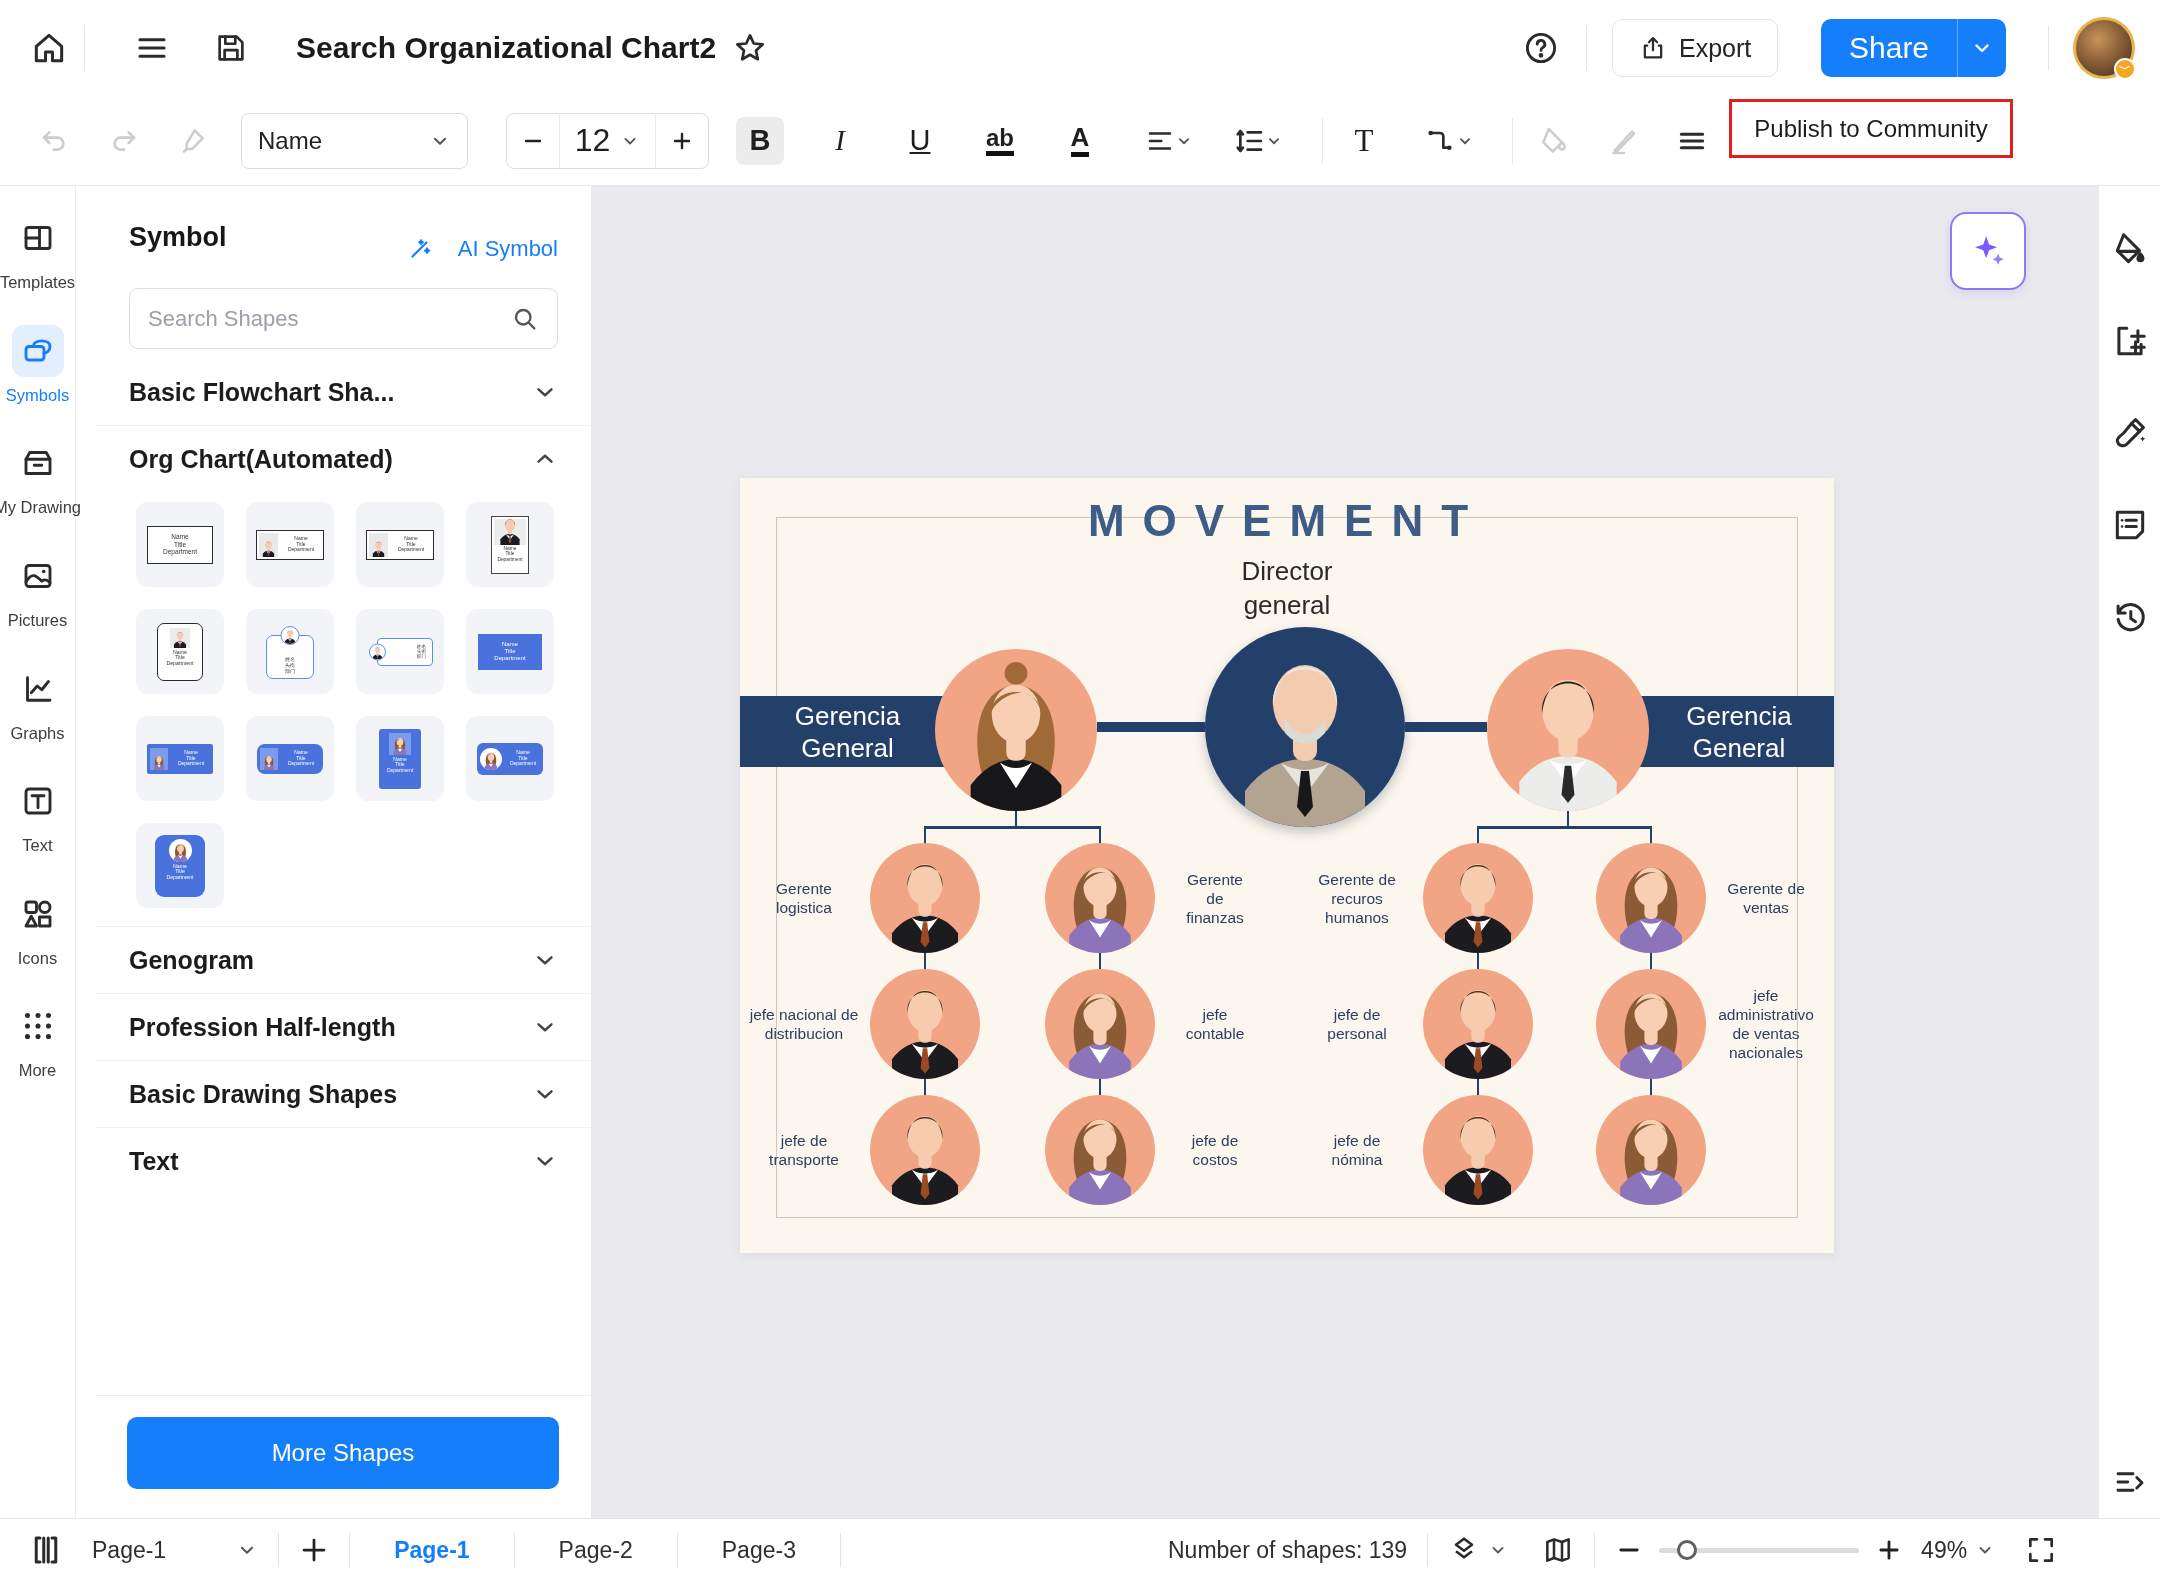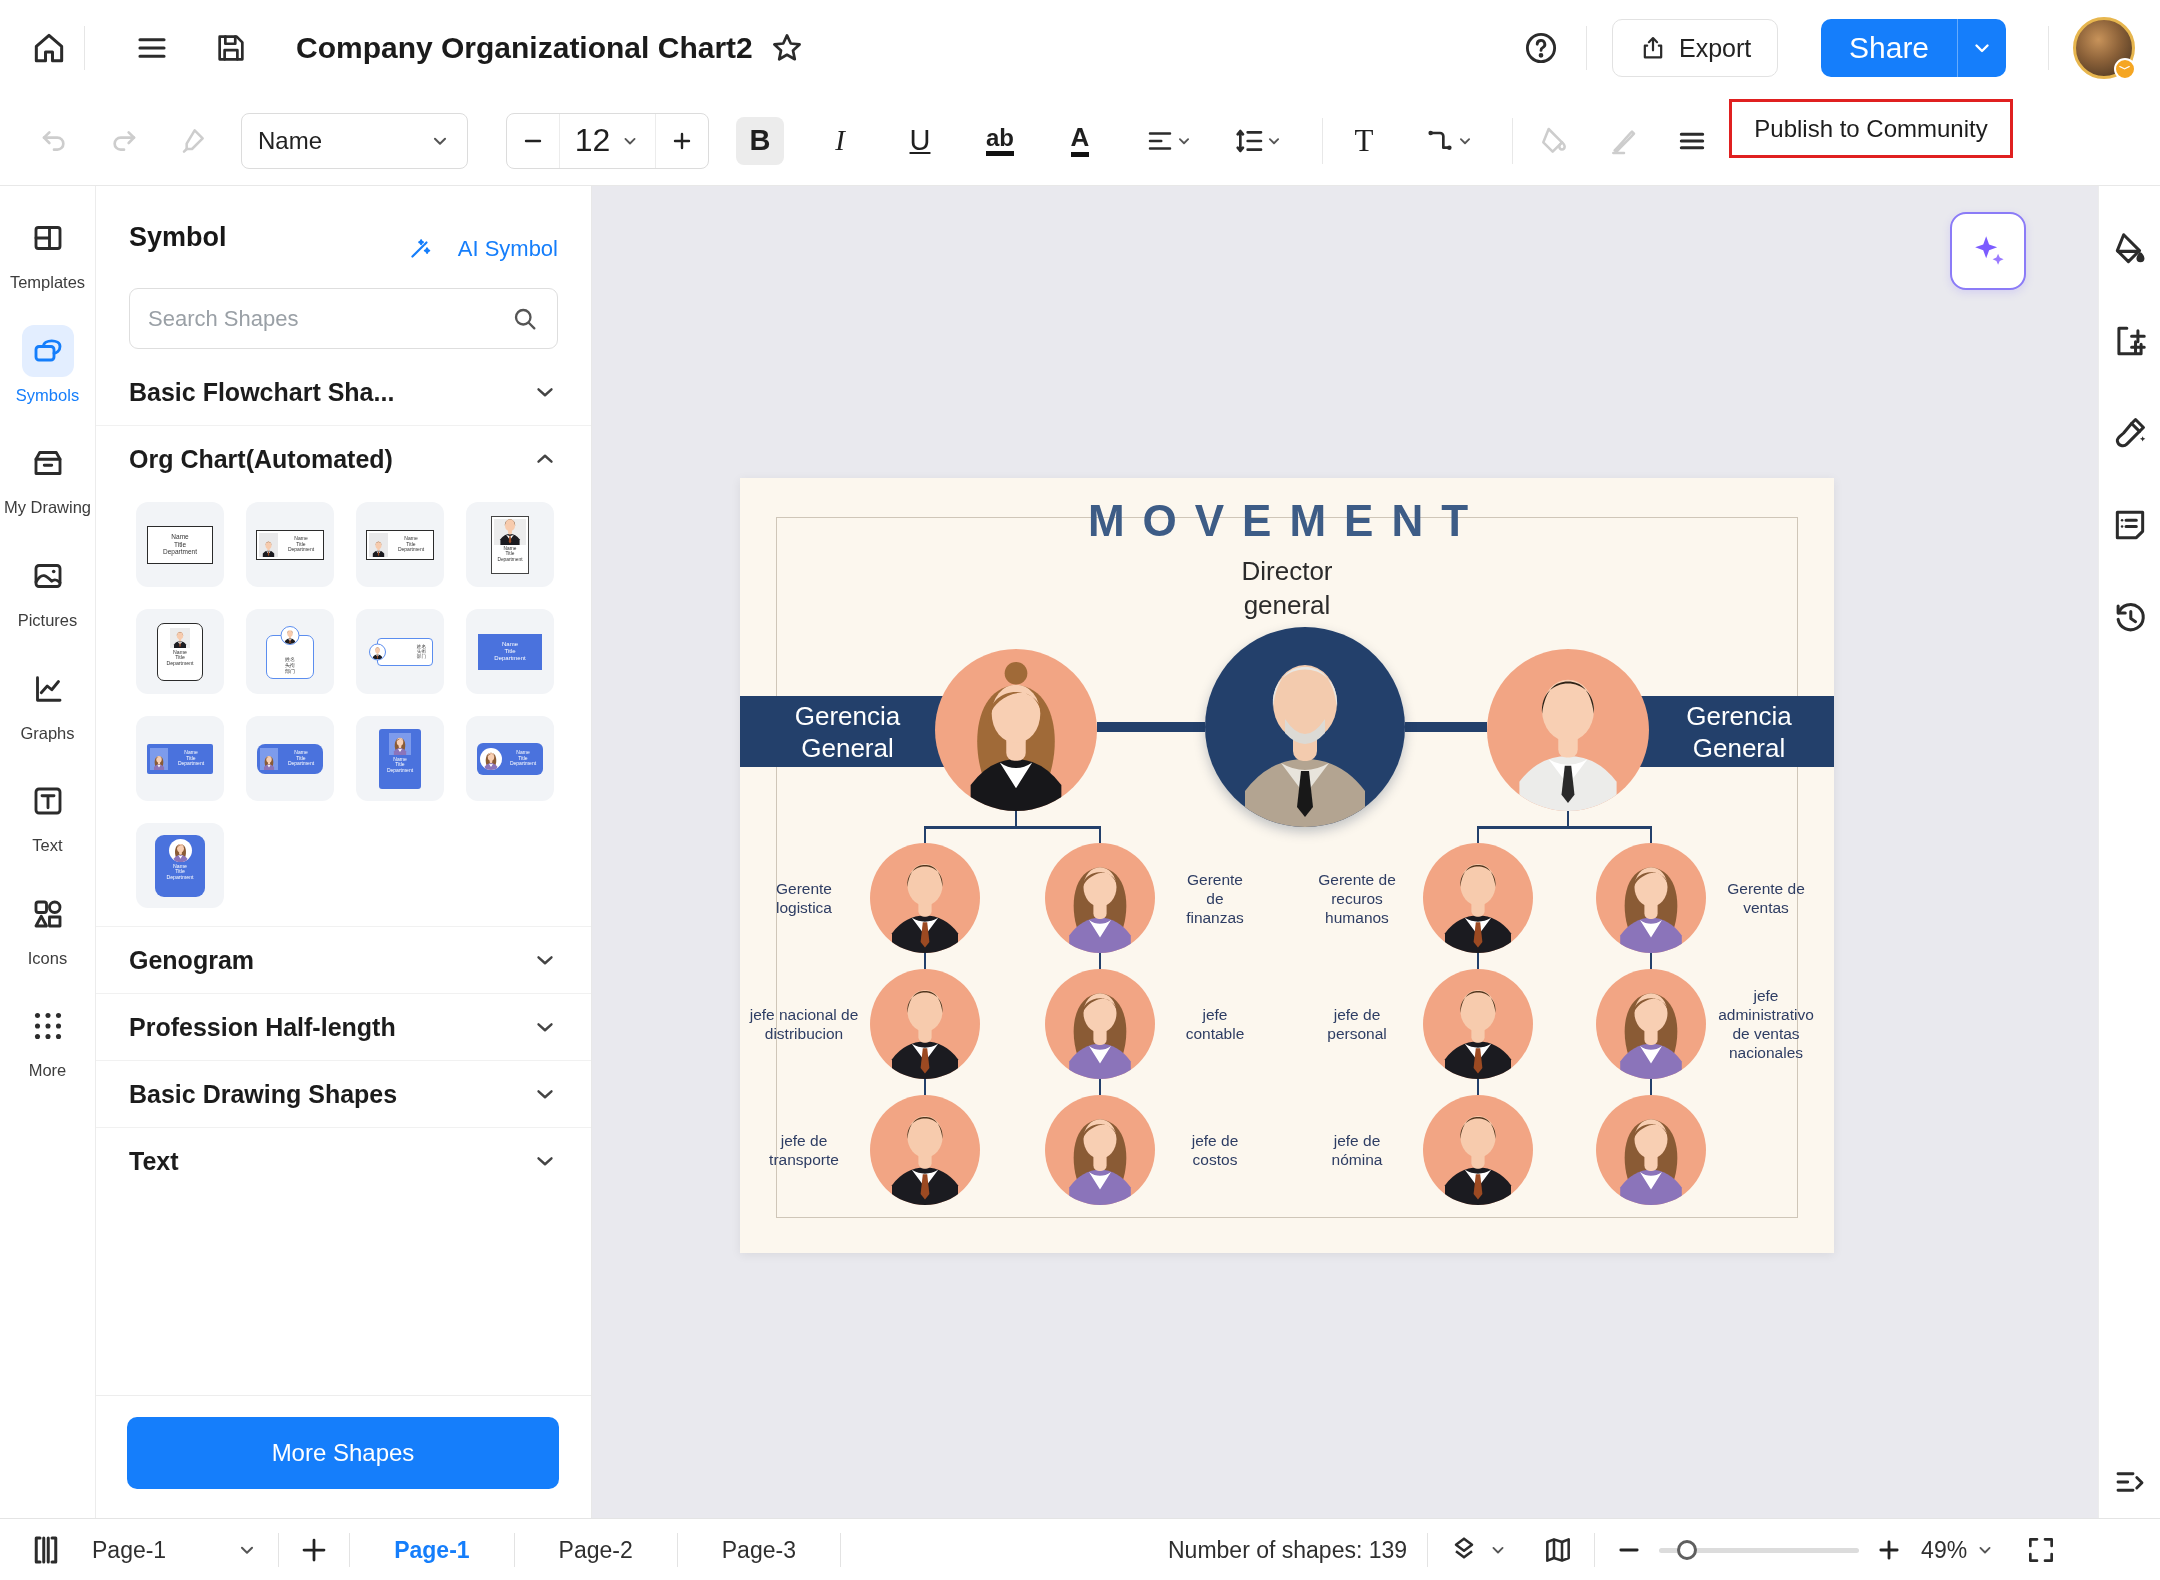--- a/index.html
+++ b/index.html
@@ -38,21 +38,21 @@
   .tb-select { display:flex; align-items:center; justify-content:space-between; border:1.5px solid #dcdcdc; border-radius:8px; height:56px; padding:0 16px; font-size:24px; color:#222; cursor:pointer; }
   #font-select { left:241px; width:227px; }
   #size-group { left:506px; width:203px; border:1.5px solid #dcdcdc; border-radius:8px; height:56px; display:flex; align-items:center; }
   #size-group .seg { display:flex; align-items:center; justify-content:center; height:100%; cursor:pointer; }
   #size-group .mid { border-left:1px solid #ececec; border-right:1px solid #ececec; flex:1; gap:10px; font-size:32px; }
   .chev { color:#555; }
   .vdiv2 { width:1px; height:46px; background:#e8e8e8; }
   #publish-annot { left:1729px; top:3px; transform:none; width:284px; height:59px; border:3px solid var(--hl-red); background:#fff; display:flex; align-items:center; justify-content:center; font-size:24px; color:#1d1d1d; cursor:pointer; }
 
   
-  #left-rail { position:absolute; left:0; top:186px; width:96px; bottom:62px; background:#fff; border-right:1px solid #ececec; display:flex; flex-direction:column; align-items:center; padding-top:26px; gap:32px; }
+  #left-rail { position:absolute; left:0; top:186px; width:76px; bottom:62px; background:#fff; border-right:1px solid #ececec; display:flex; flex-direction:column; align-items:center; padding-top:26px; gap:32px; }
   .rail-item { display:flex; flex-direction:column; align-items:center; gap:8px; cursor:pointer; width:92px; }
   .rail-item .ric { width:52px; height:52px; border-radius:12px; display:flex; align-items:center; justify-content:center; }
   .rail-item .rlabel { font-size:16.5px; color:#3d3d3d; text-align:center; line-height:1.25; }
   .rail-item.active .ric { background:#e3eeff; }
   .rail-item.active .rlabel, .rail-item.active .icon { color:var(--accent); }
 
   
   #panel { position:absolute; left:96px; top:186px; width:496px; bottom:62px; background:#fff; border-right:1px solid #e8e8e8; }
   #panel-head { display:flex; align-items:center; justify-content:space-between; padding:26px 33px 0 33px; }
   #panel-title { font-size:27px; font-weight:700; color:#171717; }
@@ -122,21 +122,21 @@
   <div class="tb-abs" style="left:214px">
       <span class="icon">
         <svg width="34" height="34" viewBox="0 0 24 24" fill="none" stroke="currentColor" stroke-width="1.9" stroke-linejoin="round" stroke-linecap="round">
           <path d="M4 4 H16 L20 8 V20 H4 Z"></path>
           <path d="M8 4 V9 H15 V4"></path>
           <path d="M7.5 20 V13.5 H16.5 V20"></path>
         </svg>
       </span>
     </div>
   <div class="tb-abs" style="left:282px">
-      <span id="doc-title">Company Organizational Chart2</span>
+      <span id="doc-title">Search Organizational Chart2</span>
       <span class="icon tb-icon">
         <svg width="36" height="36" viewBox="0 0 24 24" fill="none" stroke="currentColor" stroke-width="1.8" stroke-linejoin="round">
           <path d="M12 3.6 L14.5 9 L20.4 9.6 L16 13.6 L17.2 19.5 L12 16.5 L6.8 19.5 L8 13.6 L3.6 9.6 L9.5 9 Z"></path>
         </svg>
       </span>
     </div>
   <div class="tb-abs" style="left:1522px" id="help-btn">
       <span class="icon">
         <svg width="38" height="38" viewBox="0 0 24 24" fill="none" stroke="currentColor" stroke-width="1.8" stroke-linecap="round">
           <circle cx="12" cy="12" r="8.6"></circle>

